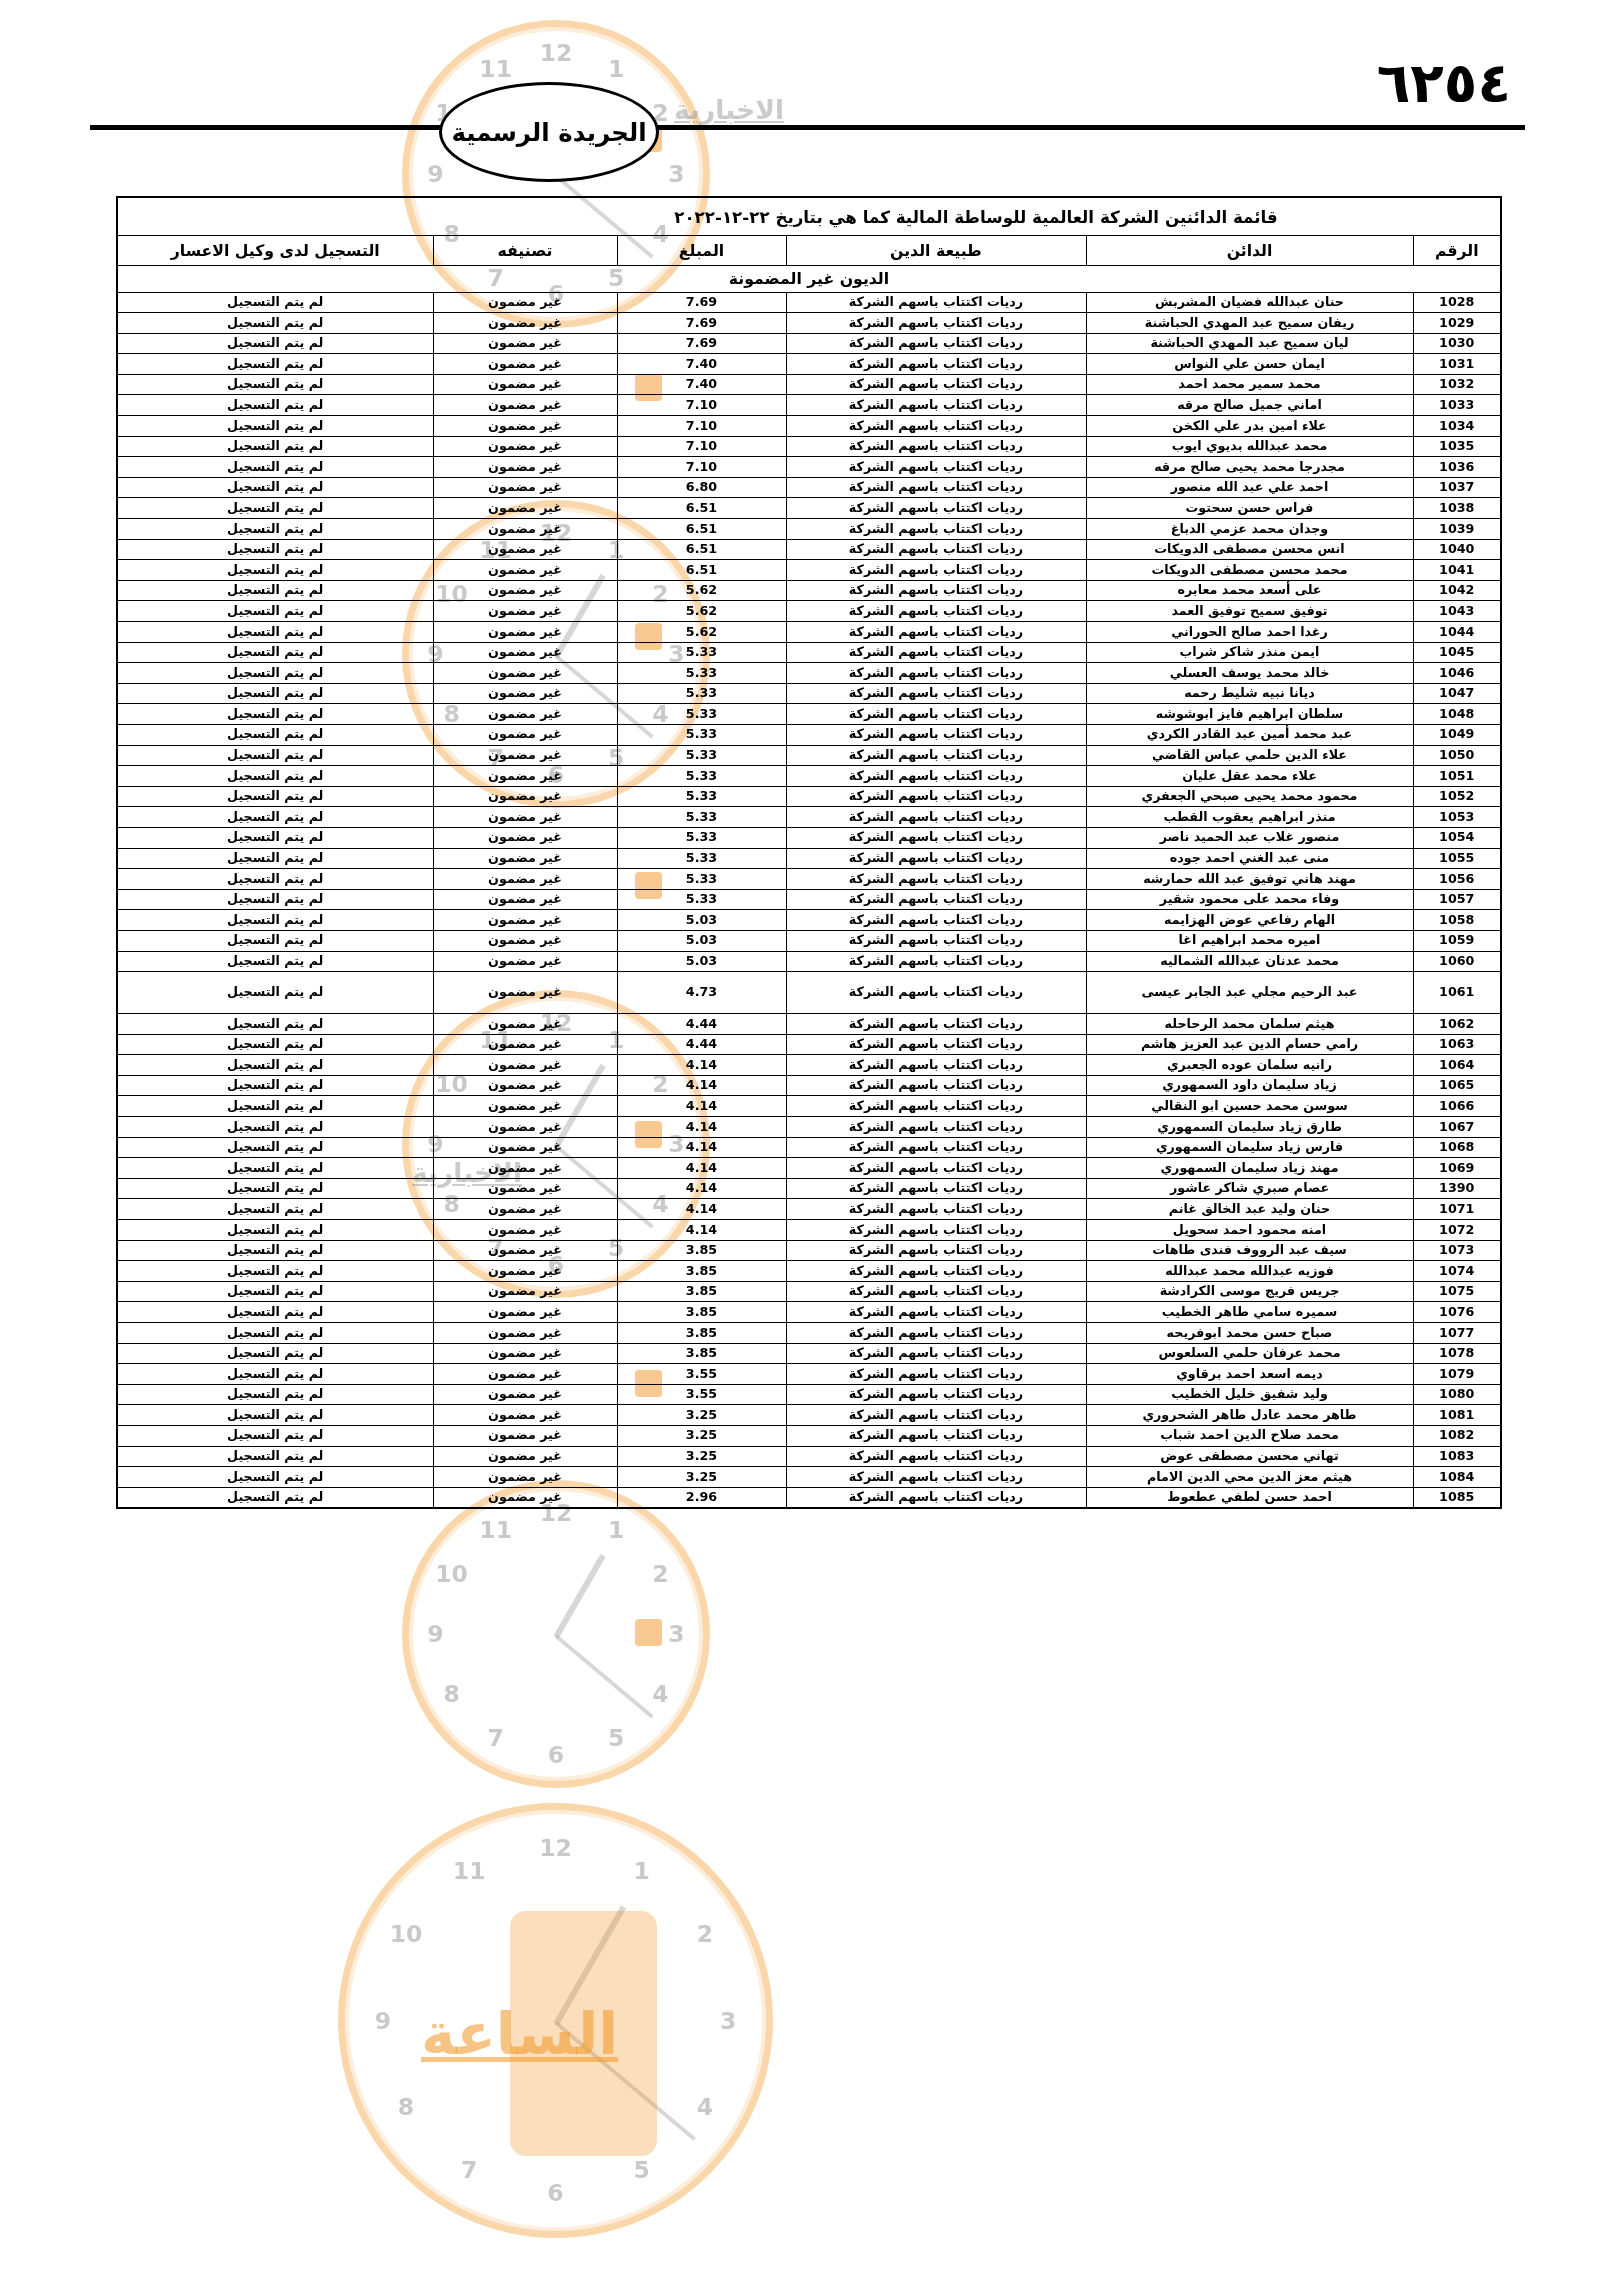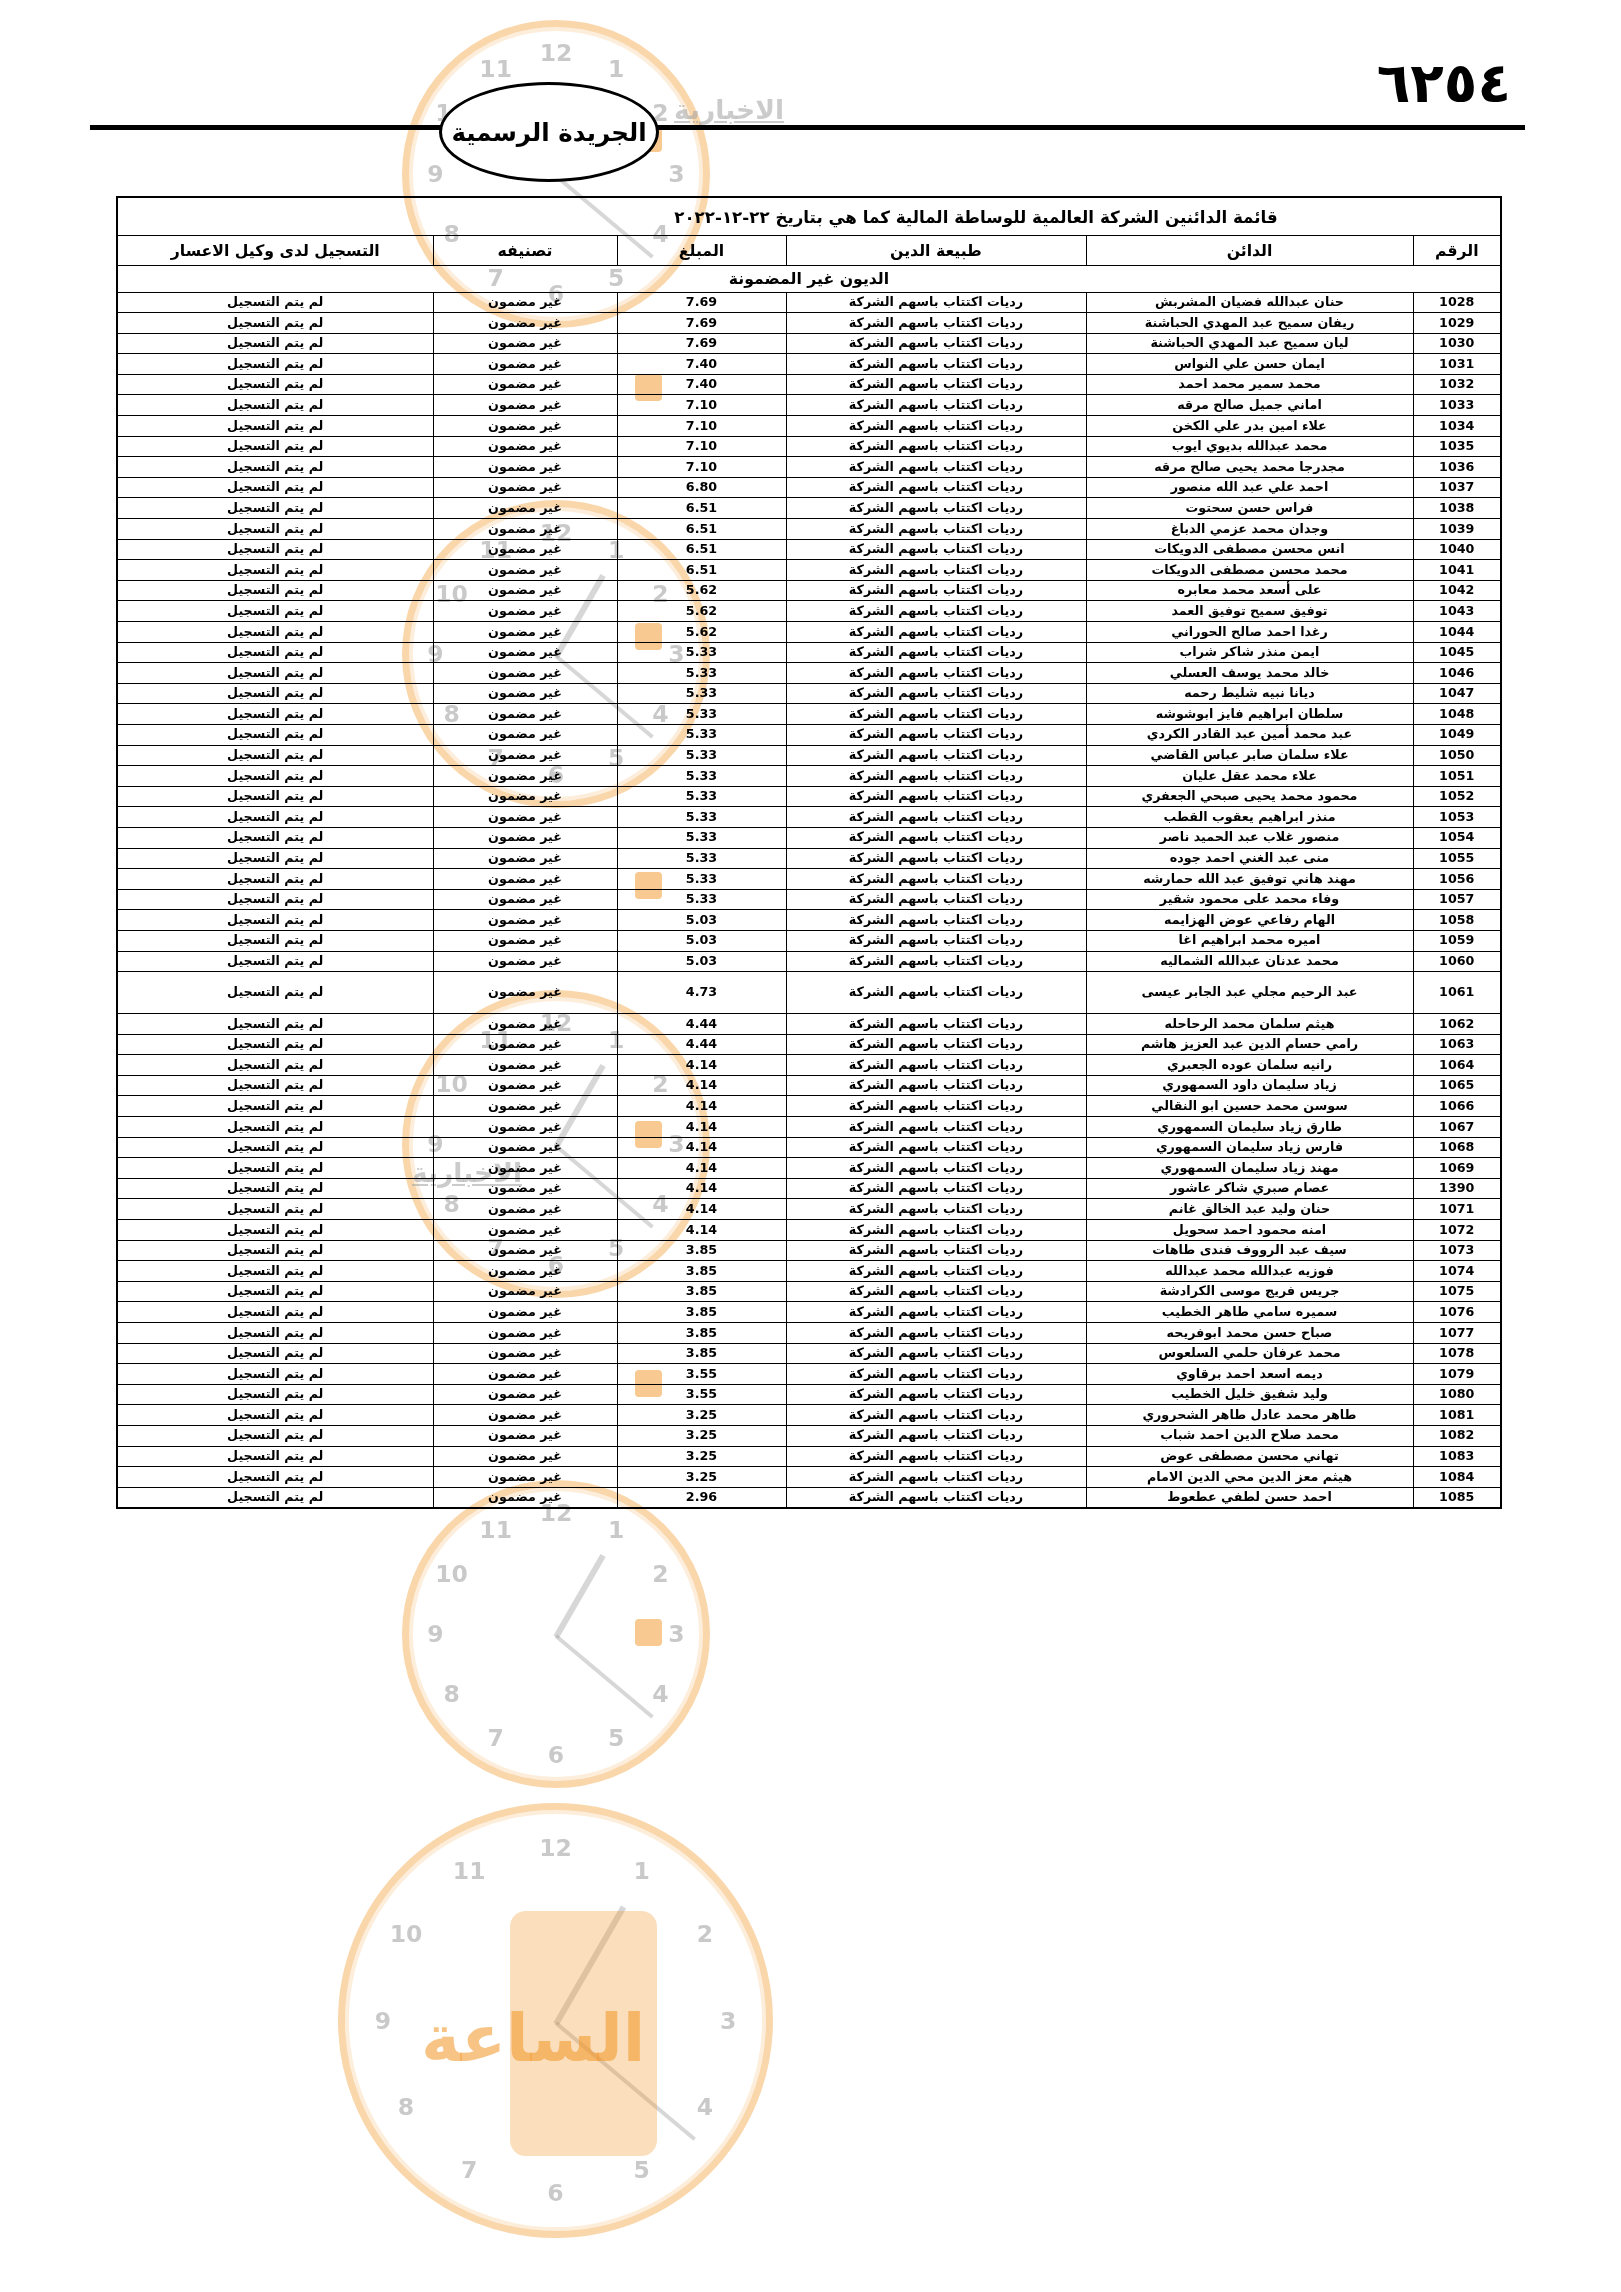--- a/index.html
+++ b/index.html
@@ -11,21 +11,21 @@
   .wm-clock{position:absolute;border:7.8px solid rgba(242,148,35,.38);border-radius:50%;
             box-shadow:inset 0 0 0 3.9px rgba(242,148,35,.16);}
   .wm-clock::before,.wm-clock::after{content:"";position:absolute;left:50%;top:50%;
             background:rgba(140,140,140,.35);transform-origin:0 50%;}
   .wm-clock::before{width:32%;height:5.9px;transform:rotate(-60deg);}
   .wm-clock::after{width:43%;height:3.9px;transform:rotate(40deg);}
   .clock-num{position:absolute;transform:translate(-50%,-50%);font-size:23.5px;font-weight:bold;
             color:rgba(120,120,120,.40);}
   .wm-square{position:absolute;width:26.5px;height:26.5px;background:rgba(242,148,35,.50);border-radius:3.9px;}
   .wm-text-gray{position:absolute;font-size:26.5px;font-weight:bold;color:rgba(160,160,160,.55);text-decoration:underline;}
-  .wm-text-orange{position:absolute;font-size:66px;font-weight:bold;color:rgba(242,148,35,.55);}
+  .wm-text-orange{position:absolute;font-size:58px;font-weight:bold;color:rgba(242,148,35,.55);text-decoration:underline;}
   .wm-blob{position:absolute;background:rgba(242,148,35,.30);border-radius:15.7px;}
 
   
   .page-number{position:absolute;top:51px;right:110px;font-size:55px;font-weight:bold;
                letter-spacing:2px;z-index:2;}
   .rule{position:absolute;top:125px;left:90px;width:1435px;height:4.9px;background:#000;z-index:1;}
   .stamp{position:absolute;top:82px;left:439px;width:214px;height:94px;background:#fff;
          border:3.9px solid #000;border-radius:50%;display:flex;align-items:center;
          justify-content:center;font-size:24.5px;font-weight:bold;z-index:2;}
 
@@ -339,21 +339,21 @@
           <tr class="data-row">
     <td class="c-num">1049</td>
     <td class="c-cred">عبد محمد أمين عبد القادر الكردي</td>
     <td class="c-debt">رديات اكتتاب باسهم الشركة</td>
     <td class="c-amt">5.33</td>
     <td class="c-class">غير مضمون</td>
     <td class="c-reg">لم يتم التسجيل</td>
   </tr>
           <tr class="data-row">
     <td class="c-num">1050</td>
-    <td class="c-cred">علاء سلمان صابر عباس القاضي</td>
+    <td class="c-cred">علاء الدين حلمي عباس القاضي</td>
     <td class="c-debt">رديات اكتتاب باسهم الشركة</td>
     <td class="c-amt">5.33</td>
     <td class="c-class">غير مضمون</td>
     <td class="c-reg">لم يتم التسجيل</td>
   </tr>
           <tr class="data-row">
     <td class="c-num">1051</td>
     <td class="c-cred">علاء محمد عقل عليان</td>
     <td class="c-debt">رديات اكتتاب باسهم الشركة</td>
     <td class="c-amt">5.33</td>

